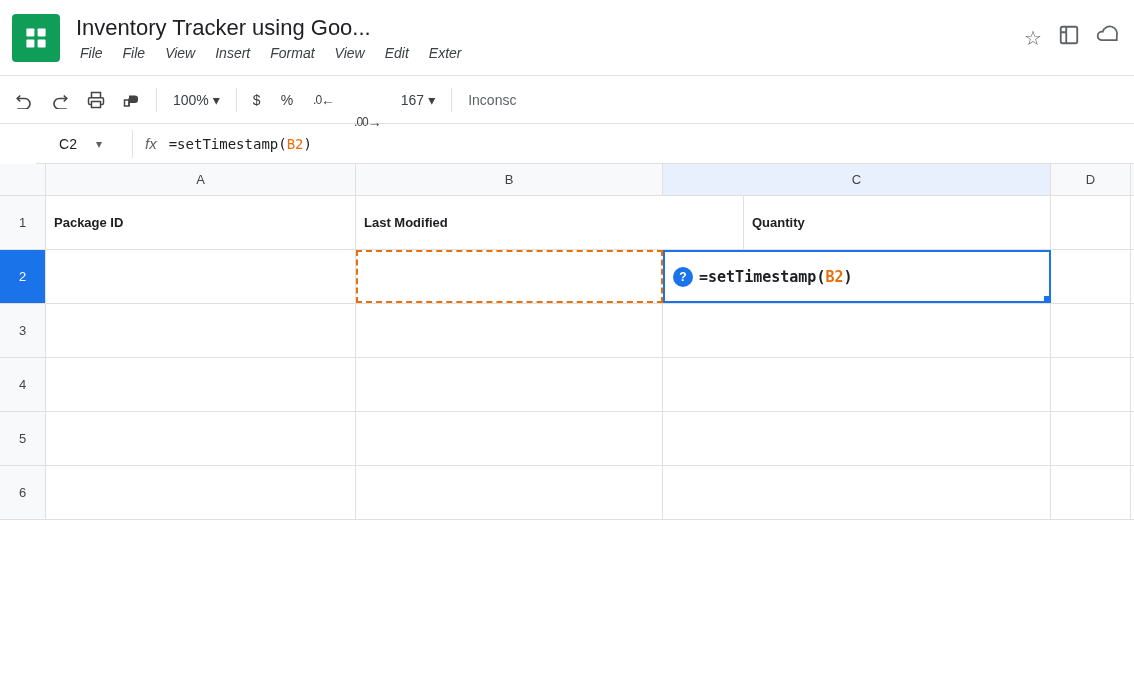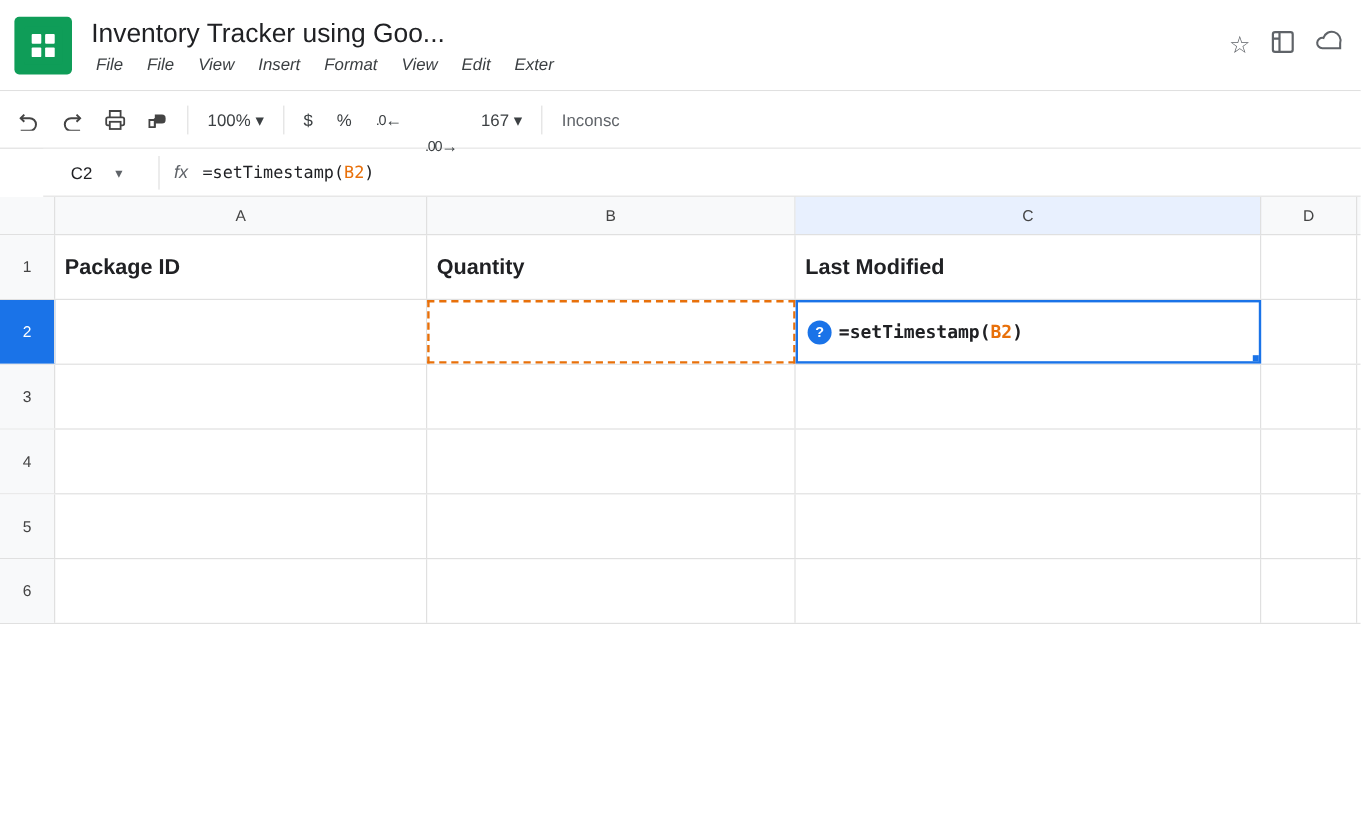--- a/index.html
+++ b/index.html
@@ -228,21 +228,21 @@
       position: relative;
       overflow: hidden;
     }
     .cell-a { width: 310px; min-width: 310px; }
     .cell-b { width: 307px; min-width: 307px; }
     .cell-c { width: 388px; min-width: 388px; }
     .cell-d { width: 80px; min-width: 80px; }
 
     
     .row-1 .row-num { background: #f8f9fa; }
-    .row-1 .cell { font-weight: 600; font-size: 18px; color: #202124; }
+    .row-1 .cell { font-weight: 600; font-size: 13px; color: #202124; }
 
     
     .row-2 .row-num { background: #1a73e8; color: #fff; }
 
     
     .cell-b2 {
       border: 2px dashed #e8700a !important;
       background: #fff;
     }
 
@@ -402,25 +402,25 @@
     <div class="col-header col-b">B</div>
     <div class="col-header col-c">C</div>
     <div class="col-header col-d">D</div>
   </div>
 
   <div class="sheet-row row-1">
     <div class="row-num">1</div>
     <div class="cell cell-a">
       <span>Package ID</span>
     </div>
+    <div class="cell cell-c">
+      <span>Last Modified</span>
+    </div>
     <div class="cell cell-b">
       <span>Quantity</span>
-    </div>
-    <div class="cell cell-c">
-      <span>Last Modified</span>
     </div>
     <div class="cell cell-d"></div>
   </div>
 
   <div class="sheet-row row-2">
     <div class="row-num active-row">2</div>
     <div class="cell cell-a"></div>
     <div class="cell cell-b cell-b2"></div>
     <div class="cell cell-c cell-c2" style="display:flex;align-items:center;">
       <div class="q-badge">?</div>

